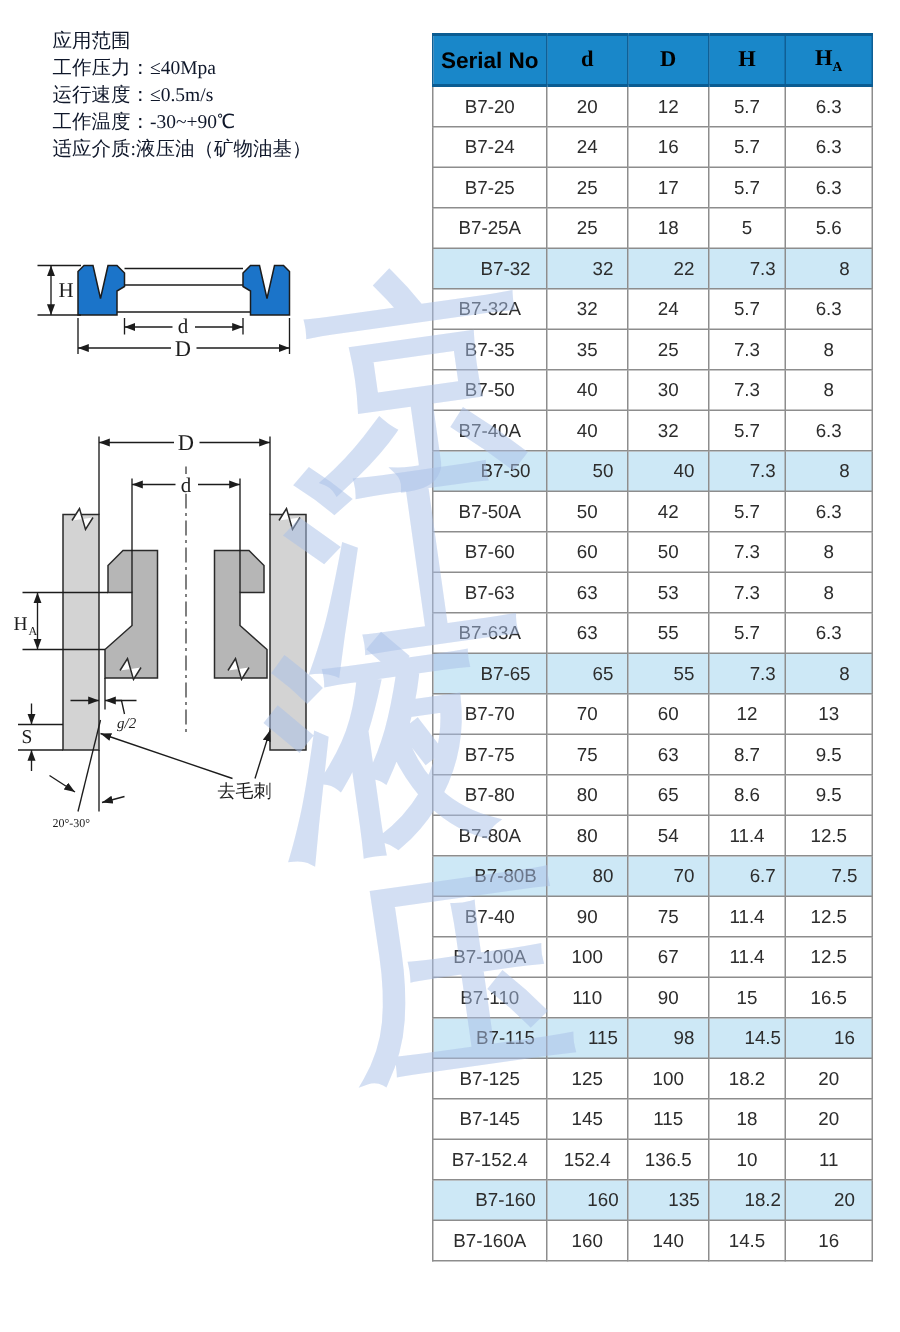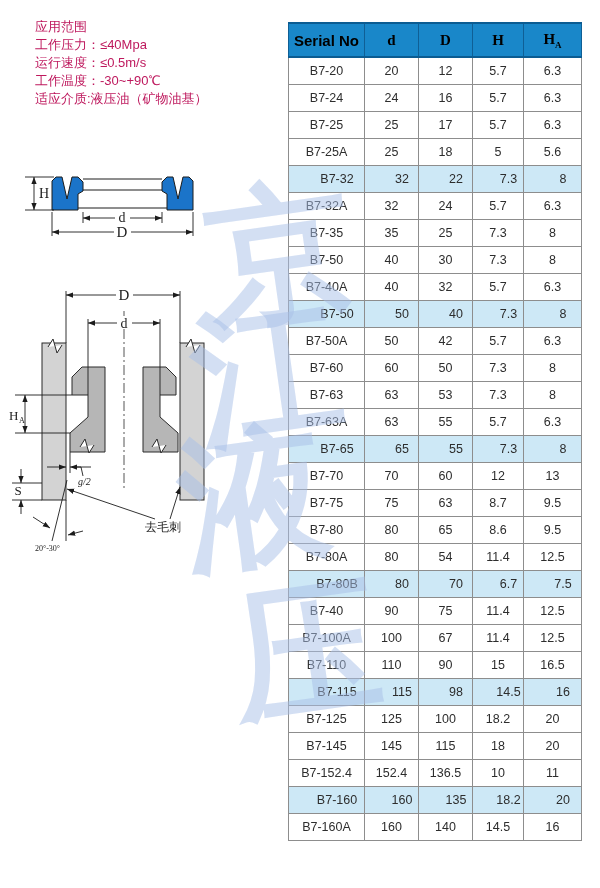--- a/index.html
+++ b/index.html
@@ -5,22 +5,22 @@
   html,body{margin:0;padding:0;}
   body{
     width:600px;height:888px;position:relative;overflow:hidden;
     background:#ffffff;
     font-family:"Liberation Sans",sans-serif;
   }
   .page{position:absolute;inset:0;}
   
   .spec{
     position:absolute;left:35px;top:18px;width:240px;
-    font-family:Liberation Sans, sans-serif;
-    font-size:13px;color:#be185d;line-height:18px;
+    font-family:Liberation Serif, serif;
+    font-size:13px;color:#0f172a;line-height:18px;
   }
   .spec .info-line{white-space:nowrap;}
   
   .diag1{position:absolute;left:20px;top:165px;}
   .diag2{position:absolute;left:5px;top:283px;}
   svg text{font-family:"Liberation Serif","DejaVu Serif",serif;fill:#1c1c1c;}
   
   .watermark{position:absolute;inset:0;pointer-events:none;z-index:6;}
   .wm-char{
     position:absolute;font-family:"DejaVu Sans",sans-serif;font-weight:bold;

